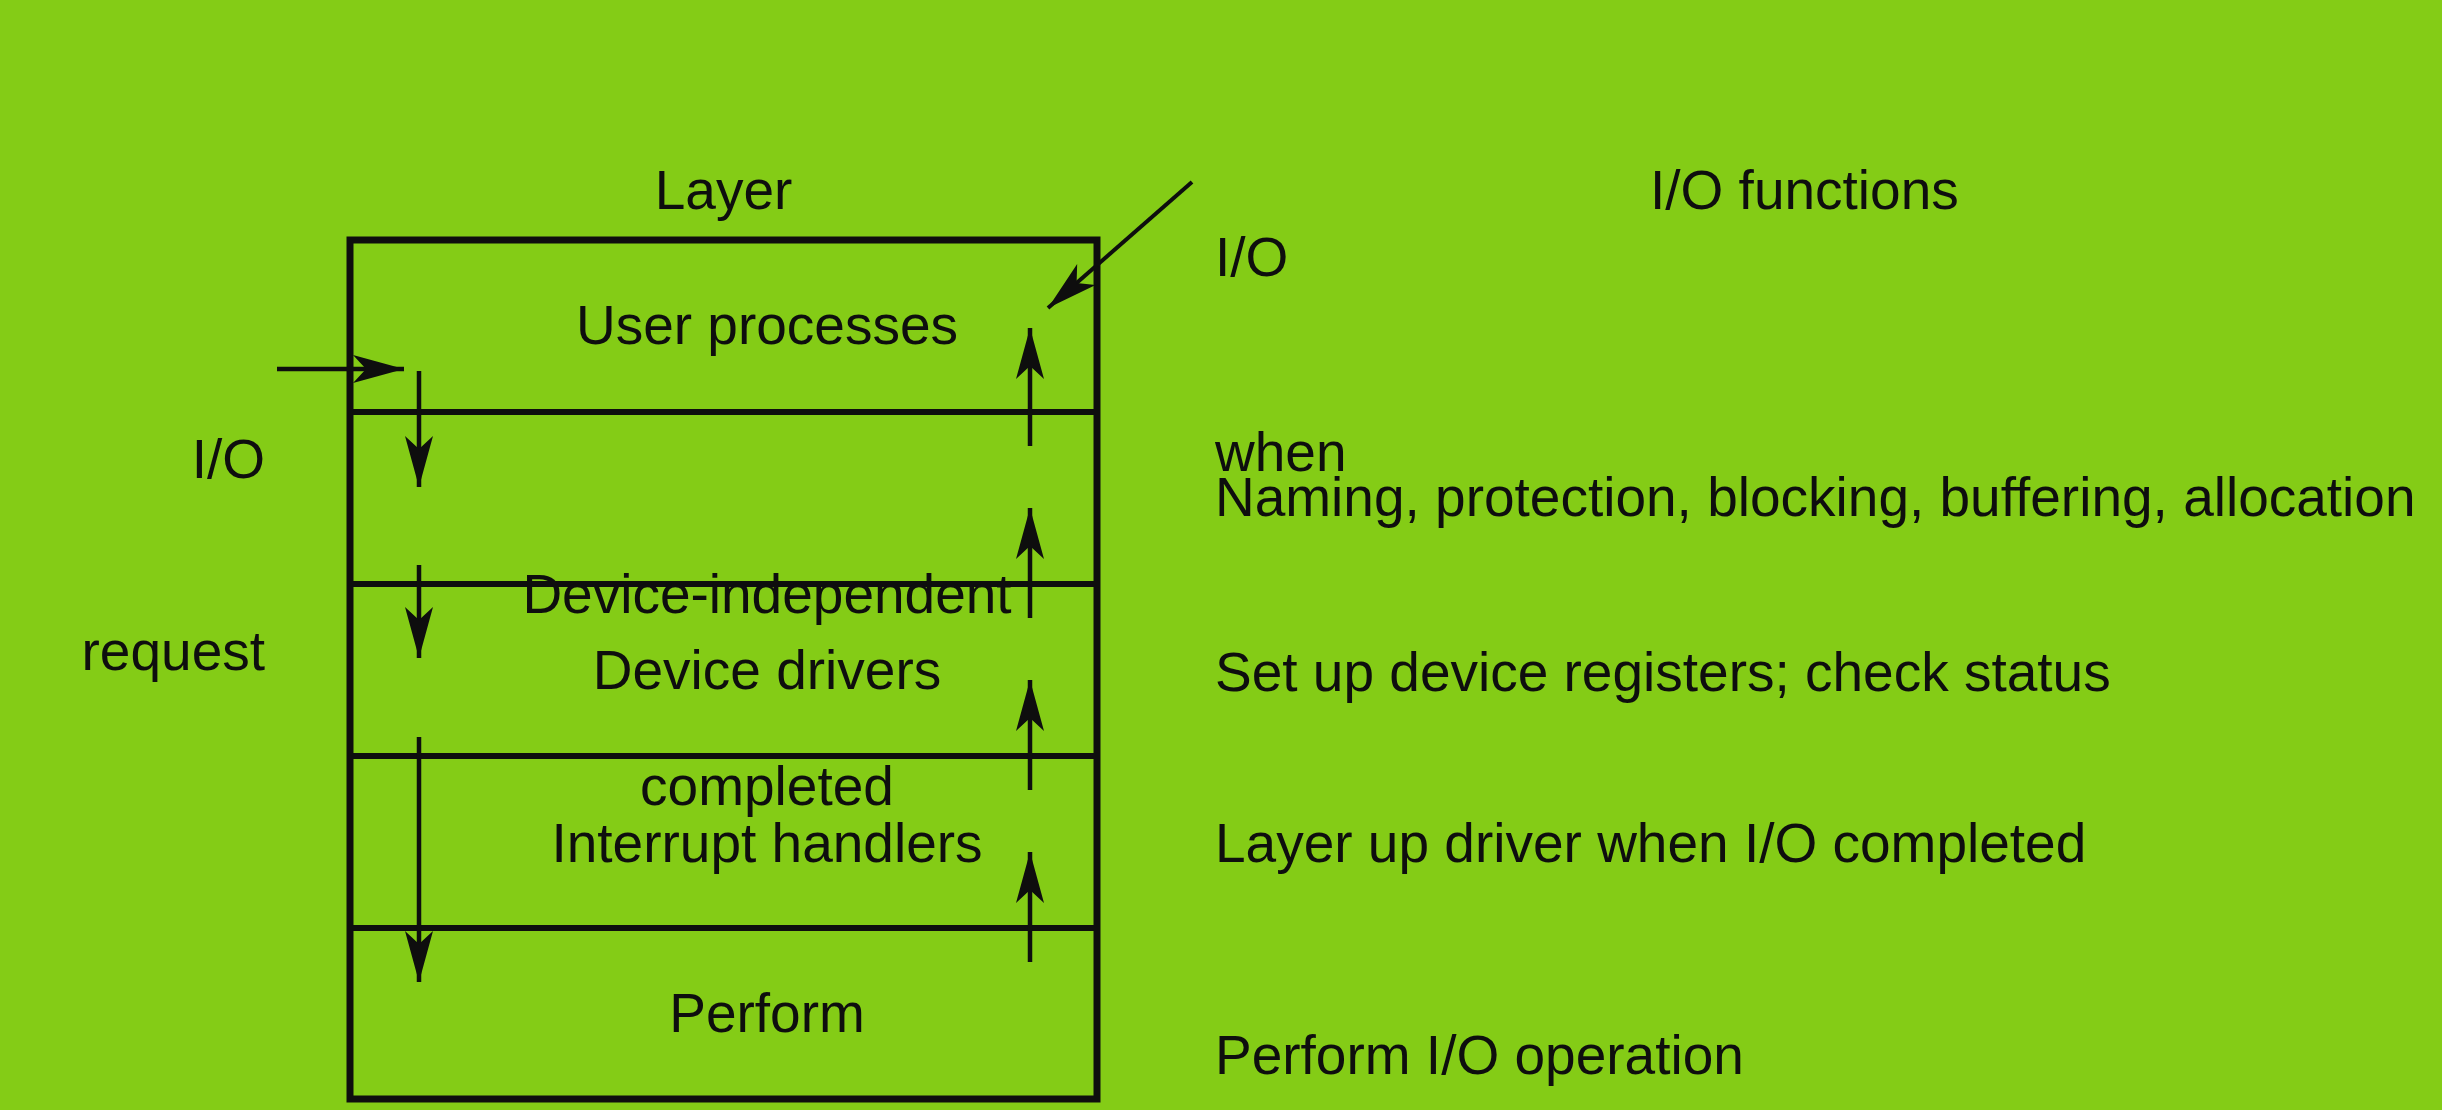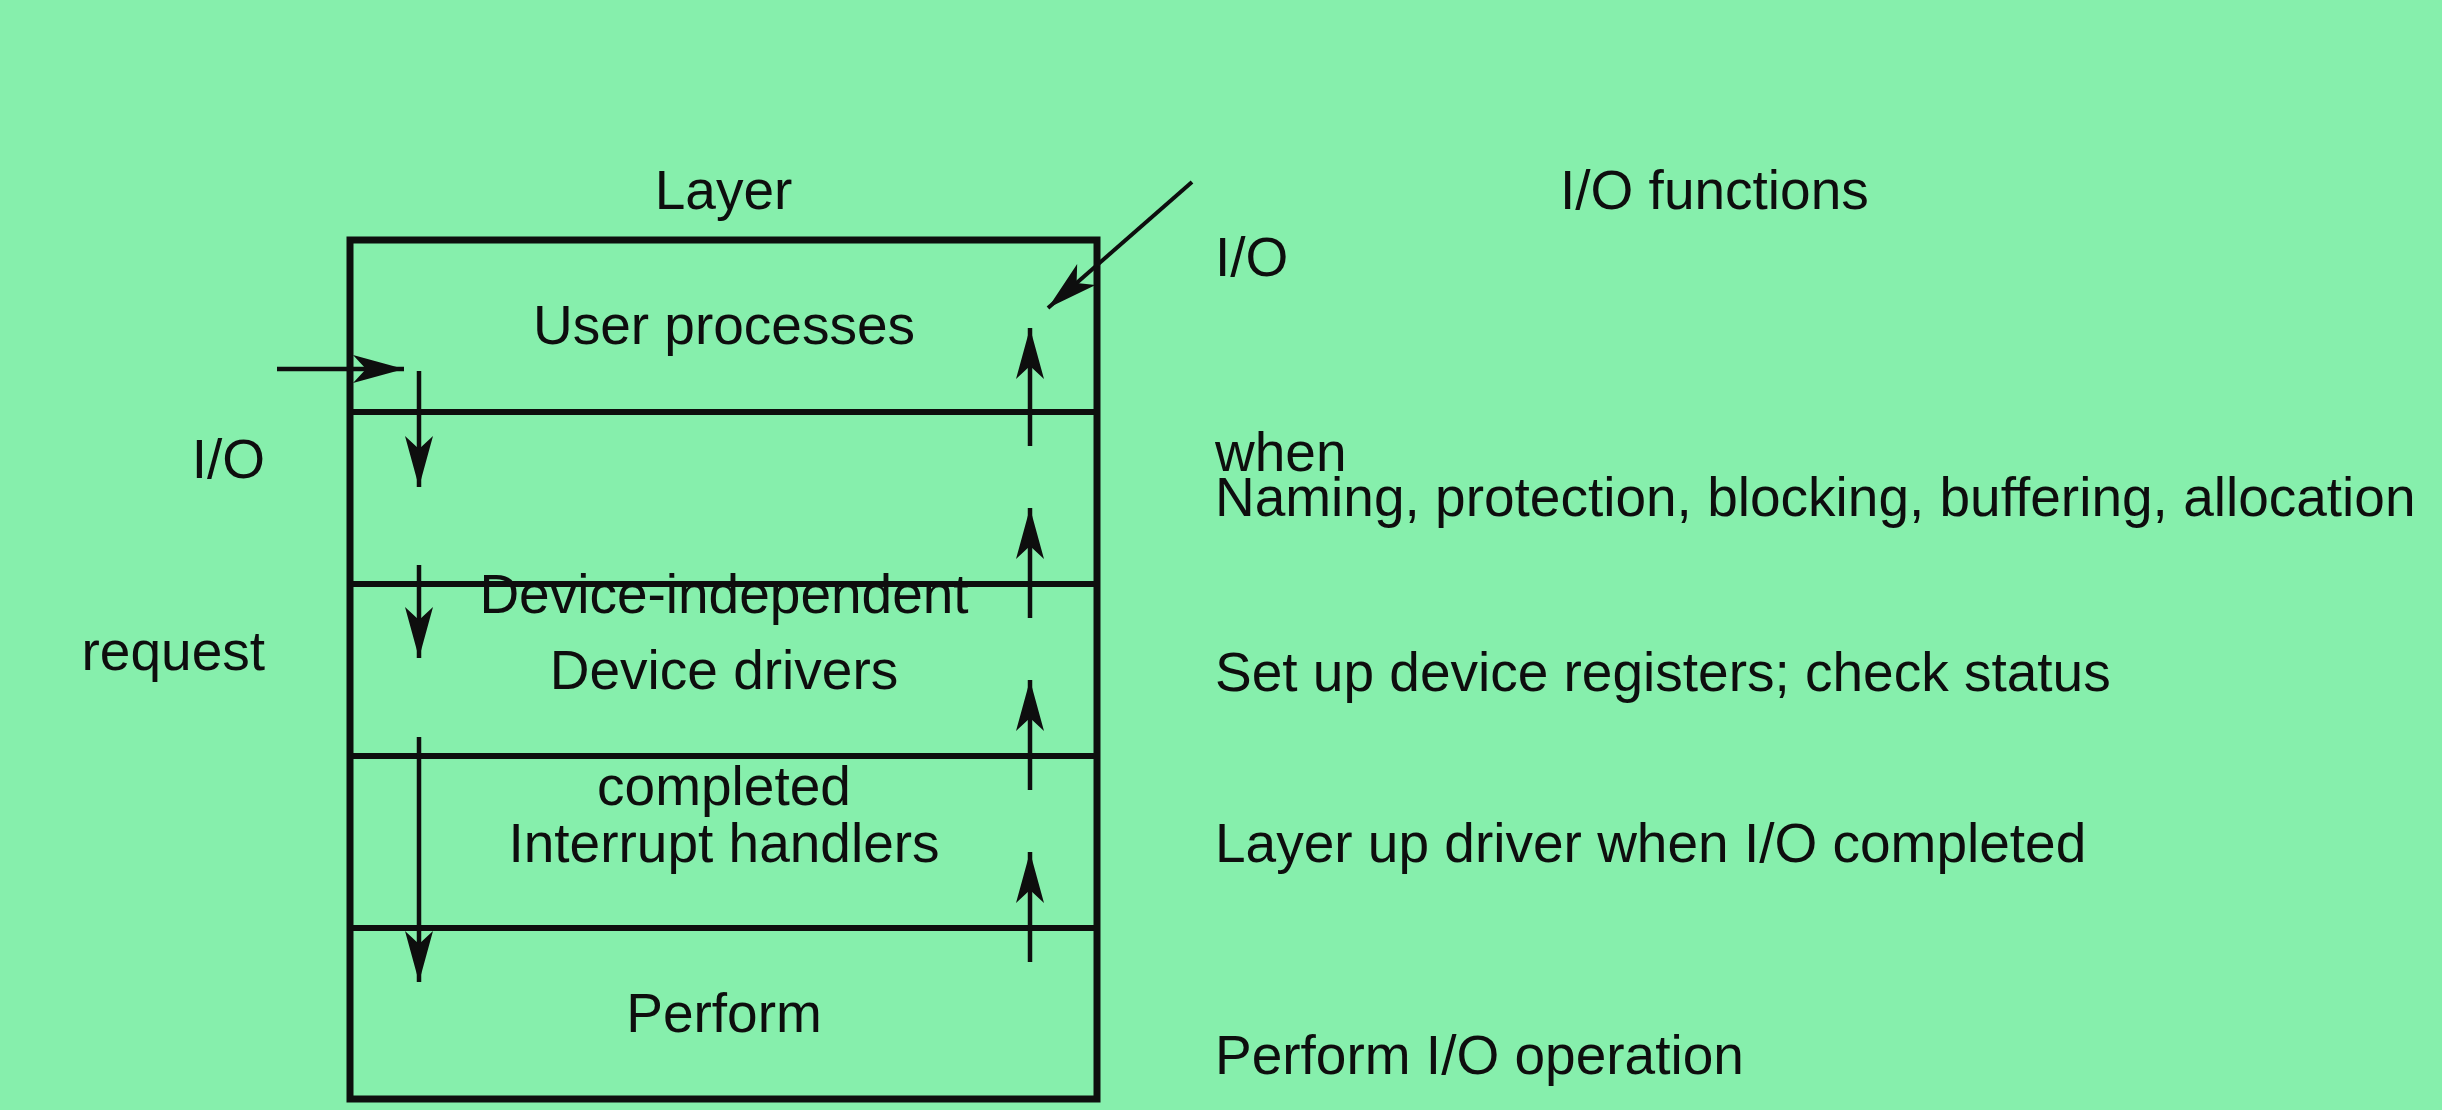--- a/index.html
+++ b/index.html
@@ -1,29 +1,29 @@
 <!DOCTYPE html>
 <html><head>
 <meta charset="utf-8">
 <style>
   html,body { margin:0; padding:0; background:#ffffff; }
   .stage {
     position:relative;
     width:2442px; height:1110px;
-    background:#86efac;
+    background:#84cc16;
     font-family:"Liberation Sans","DejaVu Sans",sans-serif;
     color:#0e0e0e;
     overflow:hidden;
   }
   .diagram-svg { position:absolute; left:0; top:0; width:2442px; height:1110px; }
   .label { position:absolute; font-size:55px; line-height:64px; white-space:pre; }
-  .row-label { left:354px; width:740px; text-align:center; }
+  .row-label { left:354px; width:740px; text-align:center;padding-left:43px; }
   .fn-label { left:1215px; }
   .heading-layer { left:350px; width:747px; text-align:center; top:158px; }
-  .heading-fn { left:1560px; top:158px;text-align:right; }
+  .heading-fn { left:1650px; top:158px;text-align:right; }
   .reply-block { left:1215px; top:95px; line-height:65px; }
   .request-block { left:40px; width:225px; top:299px; text-align:right; }
 </style>
 </head>
 <body>
 
 <div class="stage">
 
   <svg class="diagram-svg" viewBox="0 0 2442 1110">
     <defs>

